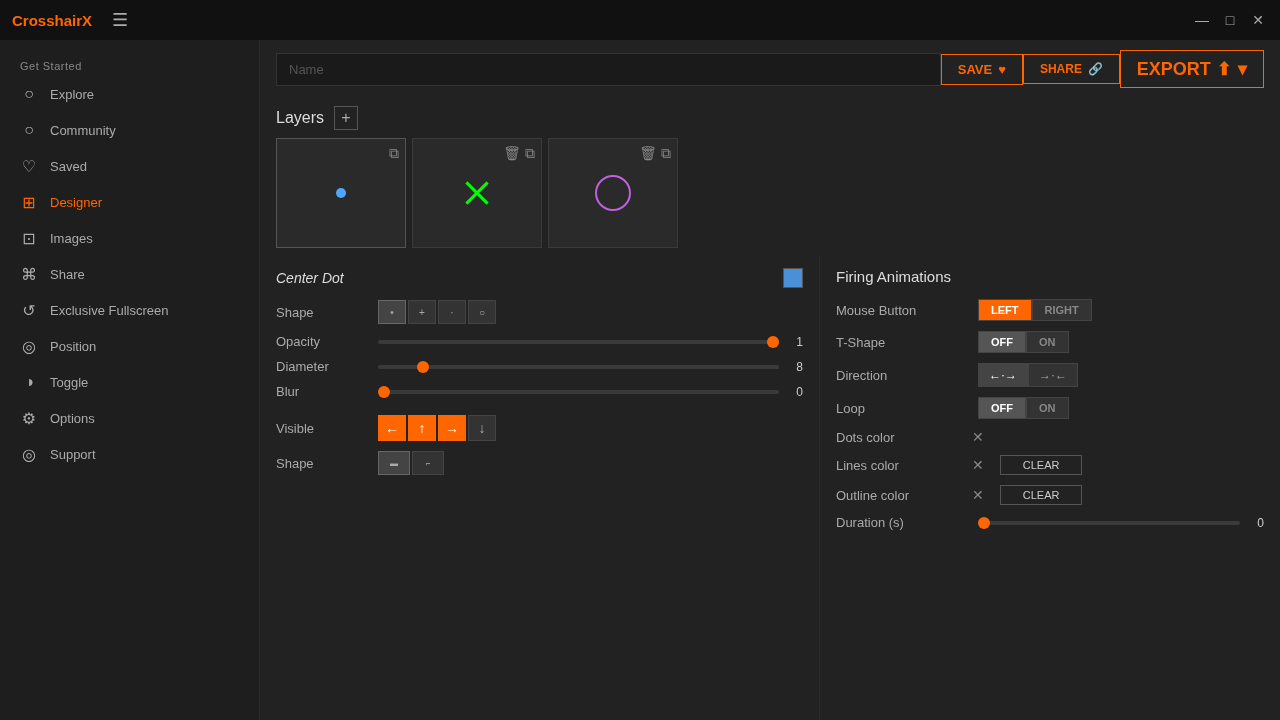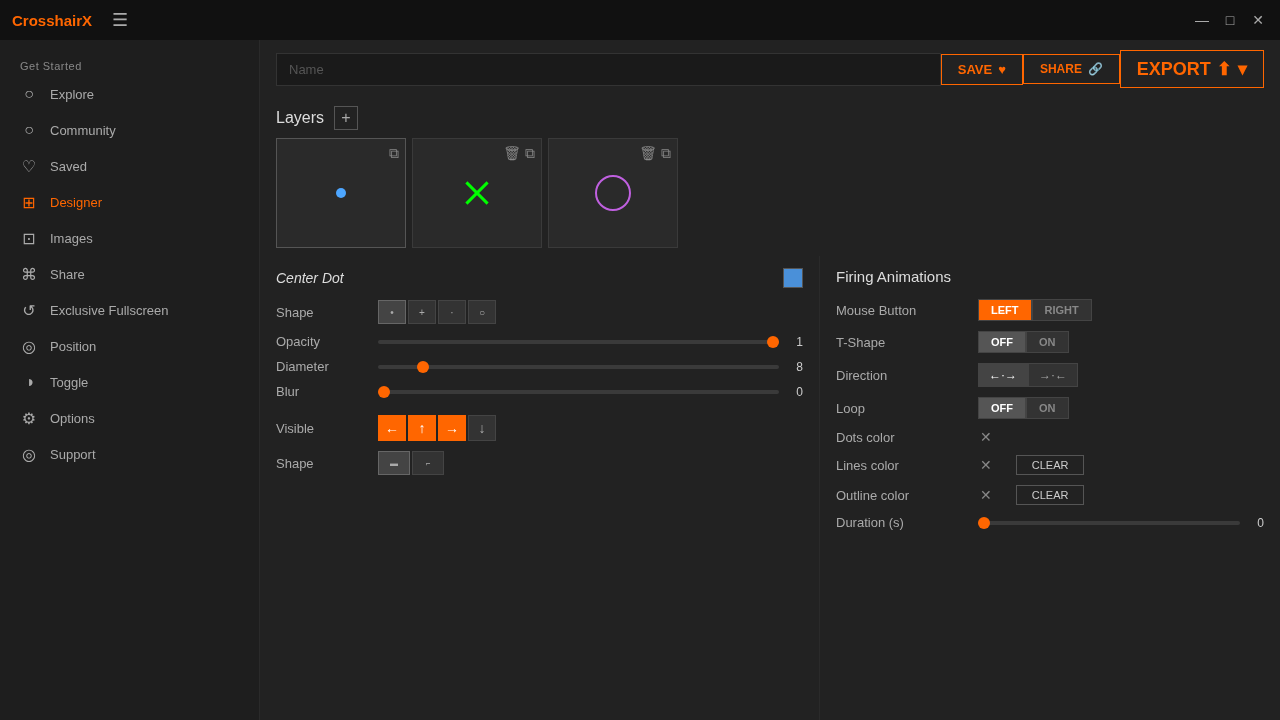--- a/index.html
+++ b/index.html
@@ -361,33 +361,33 @@
     }
     .arrow-btn.active {
       background: #f60;
       color: #fff;
       border-color: #f60;
     }
     
     .color-row {
       display: flex;
       align-items: center;
-      gap: 24px;
+      gap: 16px;
       margin-bottom: 10px;
     }
     .color-x {
       color: #888;
       cursor: pointer;
       font-size: 14px;
     }
     .clear-btn {
       background: transparent;
       border: 1px solid #555;
       color: #ccc;
-      padding: 3px 15px;
+      padding: 3px 22px;
       cursor: pointer;
       font-size: 11px;
     }
     
     .overlay-text {
       position: absolute;
       bottom: 80px;
       left: 50%;
       transform: translateX(-50%);
       color: #f60;

